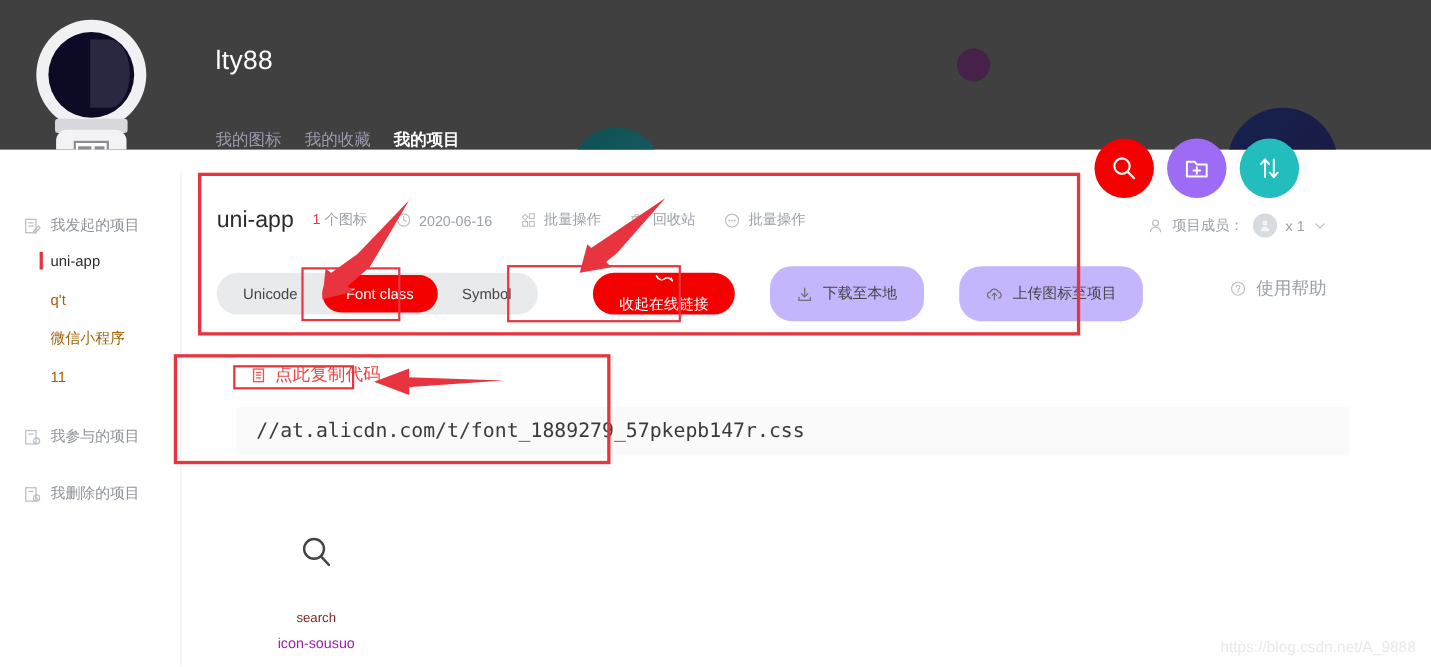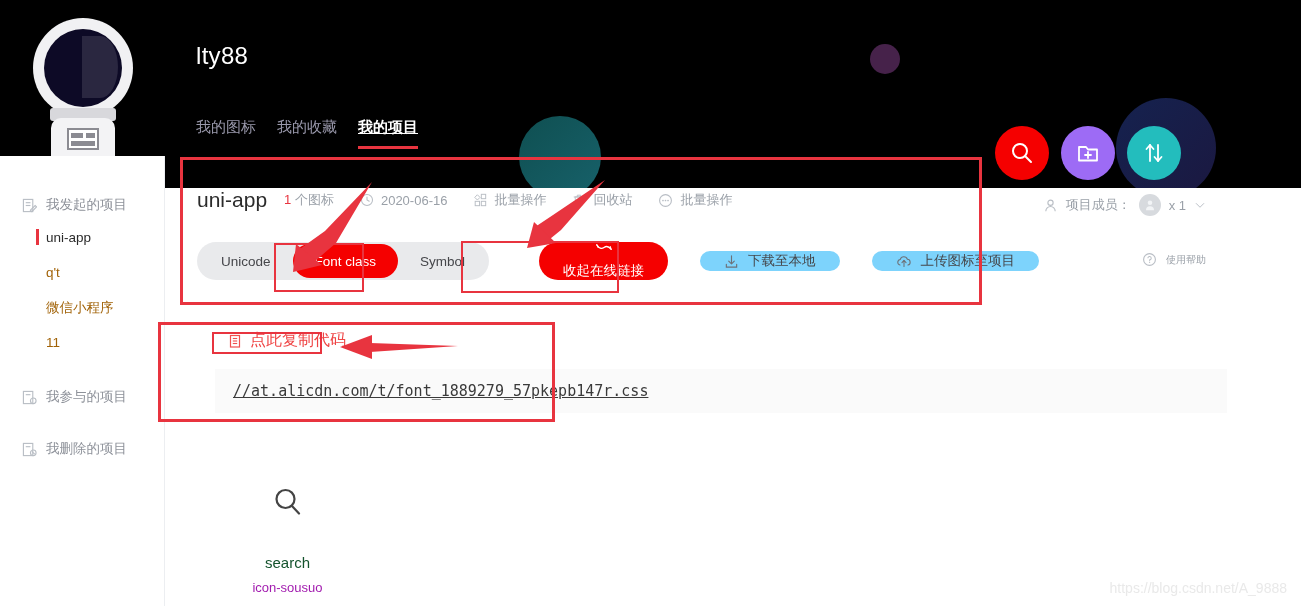--- a/index.html
+++ b/index.html
@@ -7,22 +7,22 @@
   body {
     font-family: "Liberation Sans", "DejaVu Sans", sans-serif;
     background: #ffffff;
     color: #333;
     position: relative;
   }
 
   
   .header {
     position: absolute; left: 0; top: 0;
-    width: 1301px; height: 188px;
-    background: #000000;
+    width: 1301px; height: 136px;
+    background: #404040;
     overflow: hidden;
   }
   .deco-circle-teal {
     position: absolute; left: 519px; top: 116px;
     width: 82px; height: 82px; border-radius: 50%;
     background: linear-gradient(135deg, #0f4f51, #17616a);
   }
   .deco-circle-purple {
     position: absolute; left: 870px; top: 44px;
     width: 30px; height: 30px; border-radius: 50%;
@@ -81,21 +81,21 @@
 
   .username {
     position: absolute; left: 196px; top: 42px;
     font-size: 24px; color: #ffffff; letter-spacing: .3px;
   }
   .tabs { position: absolute; left: 196px; top: 118px; display: flex; gap: 21px; }
   .tab {
     font-size: 15px; color: #9a99ac; padding-bottom: 12px;
     cursor: pointer; position: relative;
   }
-  .tab.active { color: #ffffff; font-weight: bold; text-decoration: underline; }
+  .tab.active { color: #ffffff; font-weight: bold; }
   .tab.active::after {
     content: ""; position: absolute; left: 0; bottom: 0;
     width: 100%; height: 3px; background: #e8343f;
   }
 
   
   .fabs { position: absolute; left: 995px; top: 126px; display: flex; gap: 12px; z-index: 6; }
   .fab {
     width: 54px; height: 54px; border-radius: 50%;
     display: flex; align-items: center; justify-content: center;
@@ -154,63 +154,63 @@
     font-size: 13.5px; color: #45464a; cursor: pointer;
   }
   .seg.active { background: #f50000; color: #fff; }
   .btn-red {
     height: 38px; padding: 0 24px; border-radius: 20px;
     background: #f50000; color: #fff; font-size: 13.5px;
     display: flex; align-items: center; gap: 9px;
     margin-left: 50px; cursor: pointer; flex-direction: column;
   }
   .btn-gray {
-    height: 20px; padding: 0 24px; border-radius: 20px;
-    background: #7dd3fc; color: #45464a; font-size: 13.5px;
+    height: 50px; padding: 0 24px; border-radius: 20px;
+    background: #c4b5fd; color: #45464a; font-size: 13.5px;
     display: flex; align-items: center; gap: 9px;
     margin-left: 32px; cursor: pointer;
   }
 
   .members {
     position: absolute; right: 95px; top: 38px;
     display: flex; align-items: center; gap: 8px;
     font-size: 13px; color: #9aa0a8; cursor: pointer;
   }
   .avatar {
     width: 22px; height: 22px; border-radius: 50%;
     background: #d7dade; display: flex; align-items: center; justify-content: center;
   }
   .help {
     position: absolute; right: 95px; top: 96px;
     display: flex; align-items: center; gap: 9px;
-    font-size: 10px; color: #9aa0a8; cursor: pointer;
+    font-size: 16px; color: #9aa0a8; cursor: pointer;
   }
 
   
   .code-panel { position: absolute; left: 50px; top: 172px; width: 1012px; }
   .copy-link {
     display: inline-flex; align-items: center; gap: 7px;
     font-size: 16px; color: #ef4444; cursor: pointer;
     padding: 2px 12px;
   }
   .code-box {
     margin-top: 16px; background: #fafafa;
     height: 44px; display: flex; align-items: center;
     padding-left: 18px;
     font-family: "DejaVu Sans Mono", "Liberation Mono", monospace;
-    font-size: 15px; color: #3a3a3a; text-decoration: underline;
+    font-size: 18px; color: #3a3a3a;
   }
 
   
   .icon-card {
     position: absolute; left: 50px; top: 316px;
     width: 145px; text-align: center;
   }
   .icon-glyph { height: 60px; display: flex; align-items: center; justify-content: center; }
-  .icon-name { font-size: 15px; color: #14532d; margin-top: 22px; }
+  .icon-name { font-size: 12px; color: #7f1d1d; margin-top: 22px; }
   .icon-class { font-size: 13px; color: #a21caf; margin-top: 9px; }
 
   
   .anno-box { position: absolute; border: 3px solid #e8343f; pointer-events: none; z-index: 20; }
   .anno-thin { position: absolute; border: 2px solid #e8343f; pointer-events: none; z-index: 21; }
   .anno-svg { position: absolute; left: 0; top: 0; width: 1301px; height: 606px; pointer-events: none; z-index: 22; }
 
   .watermark {
     position: absolute; right: 14px; bottom: 10px;
     font-size: 14px; color: #e9e9e9; z-index: 30;

